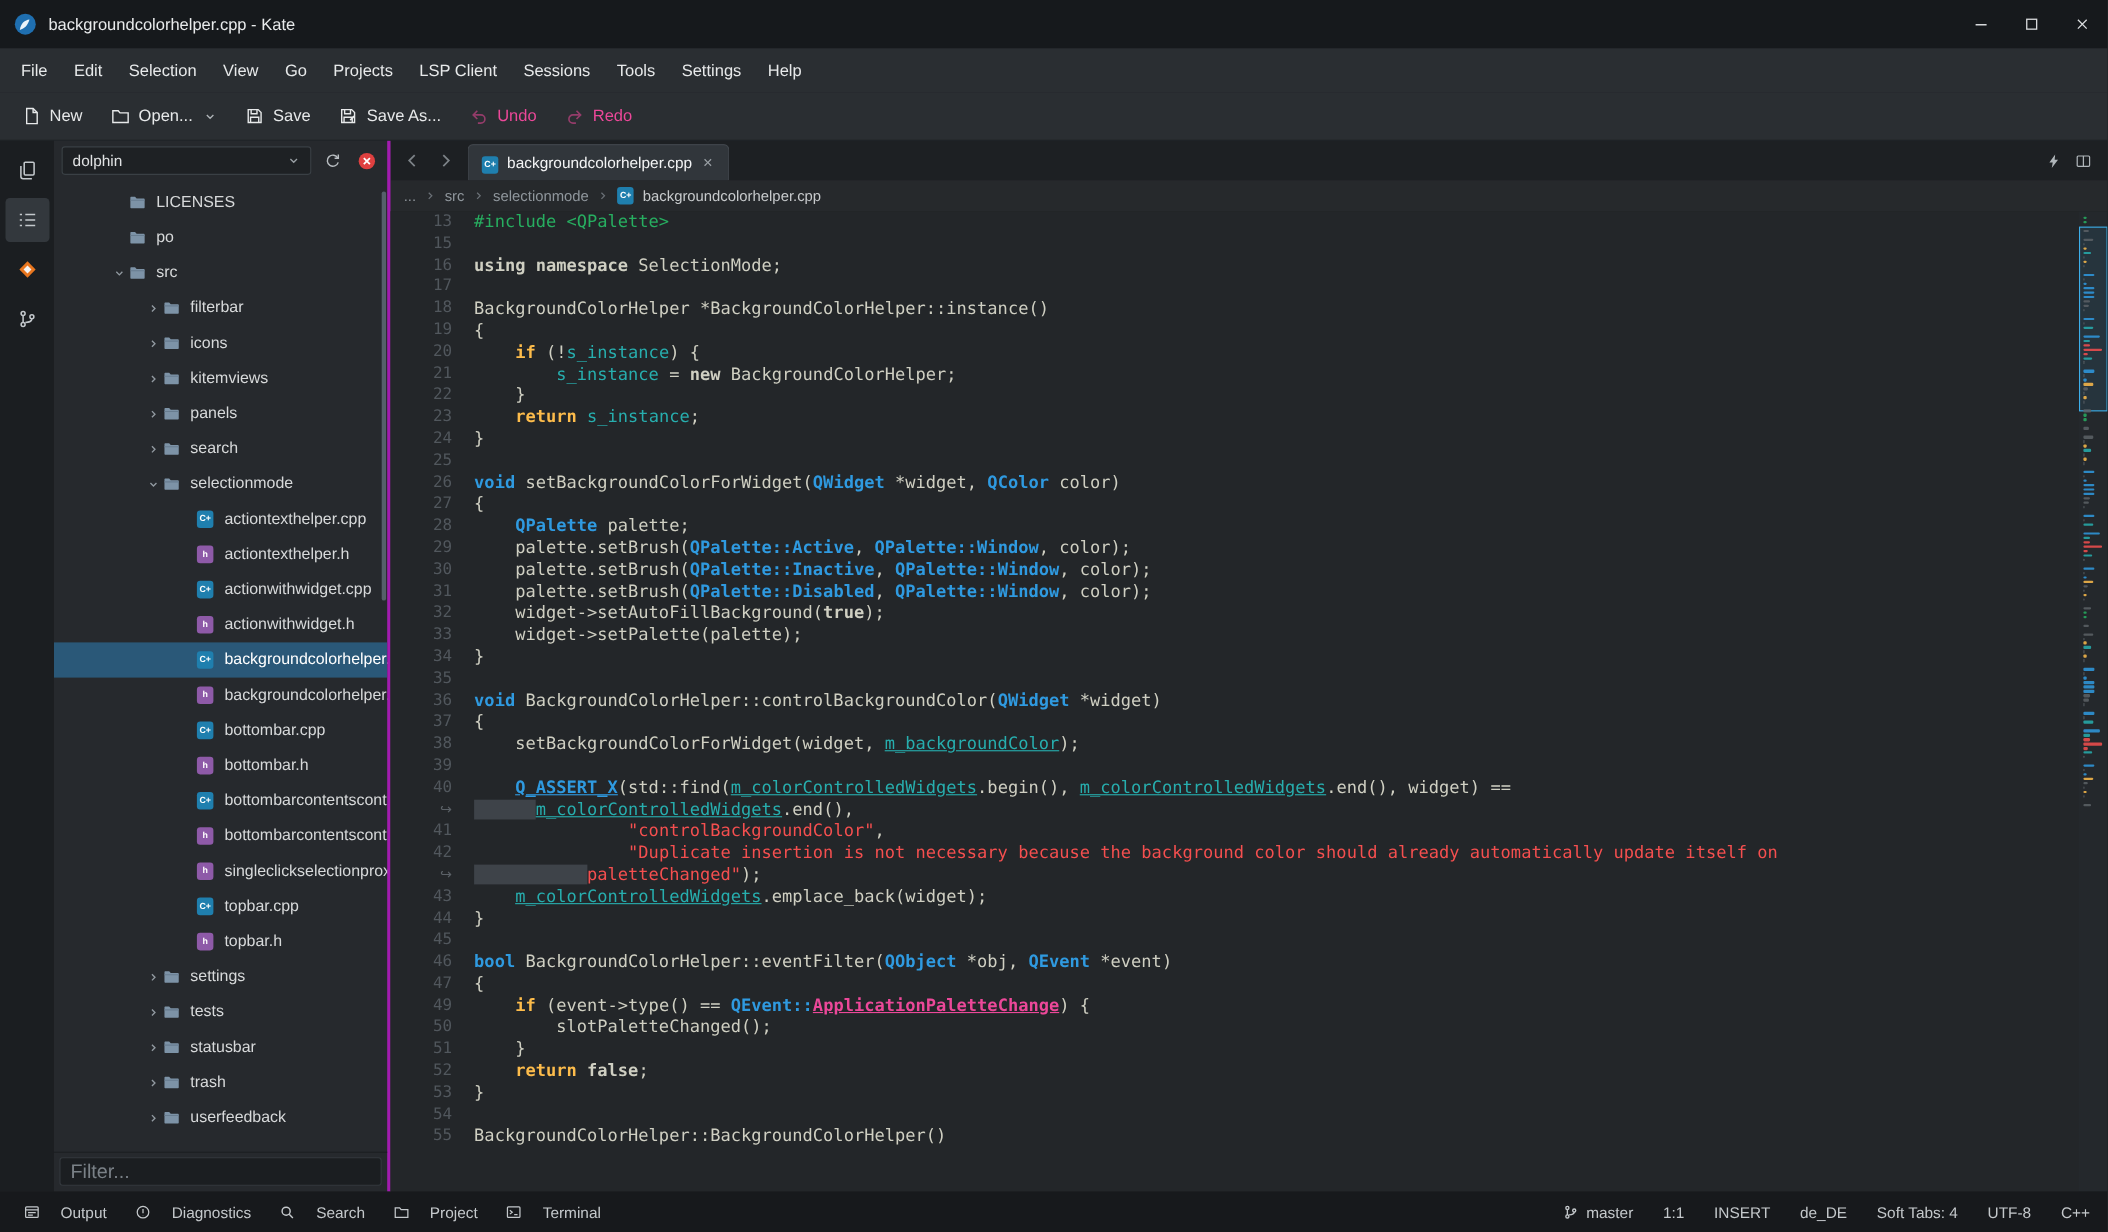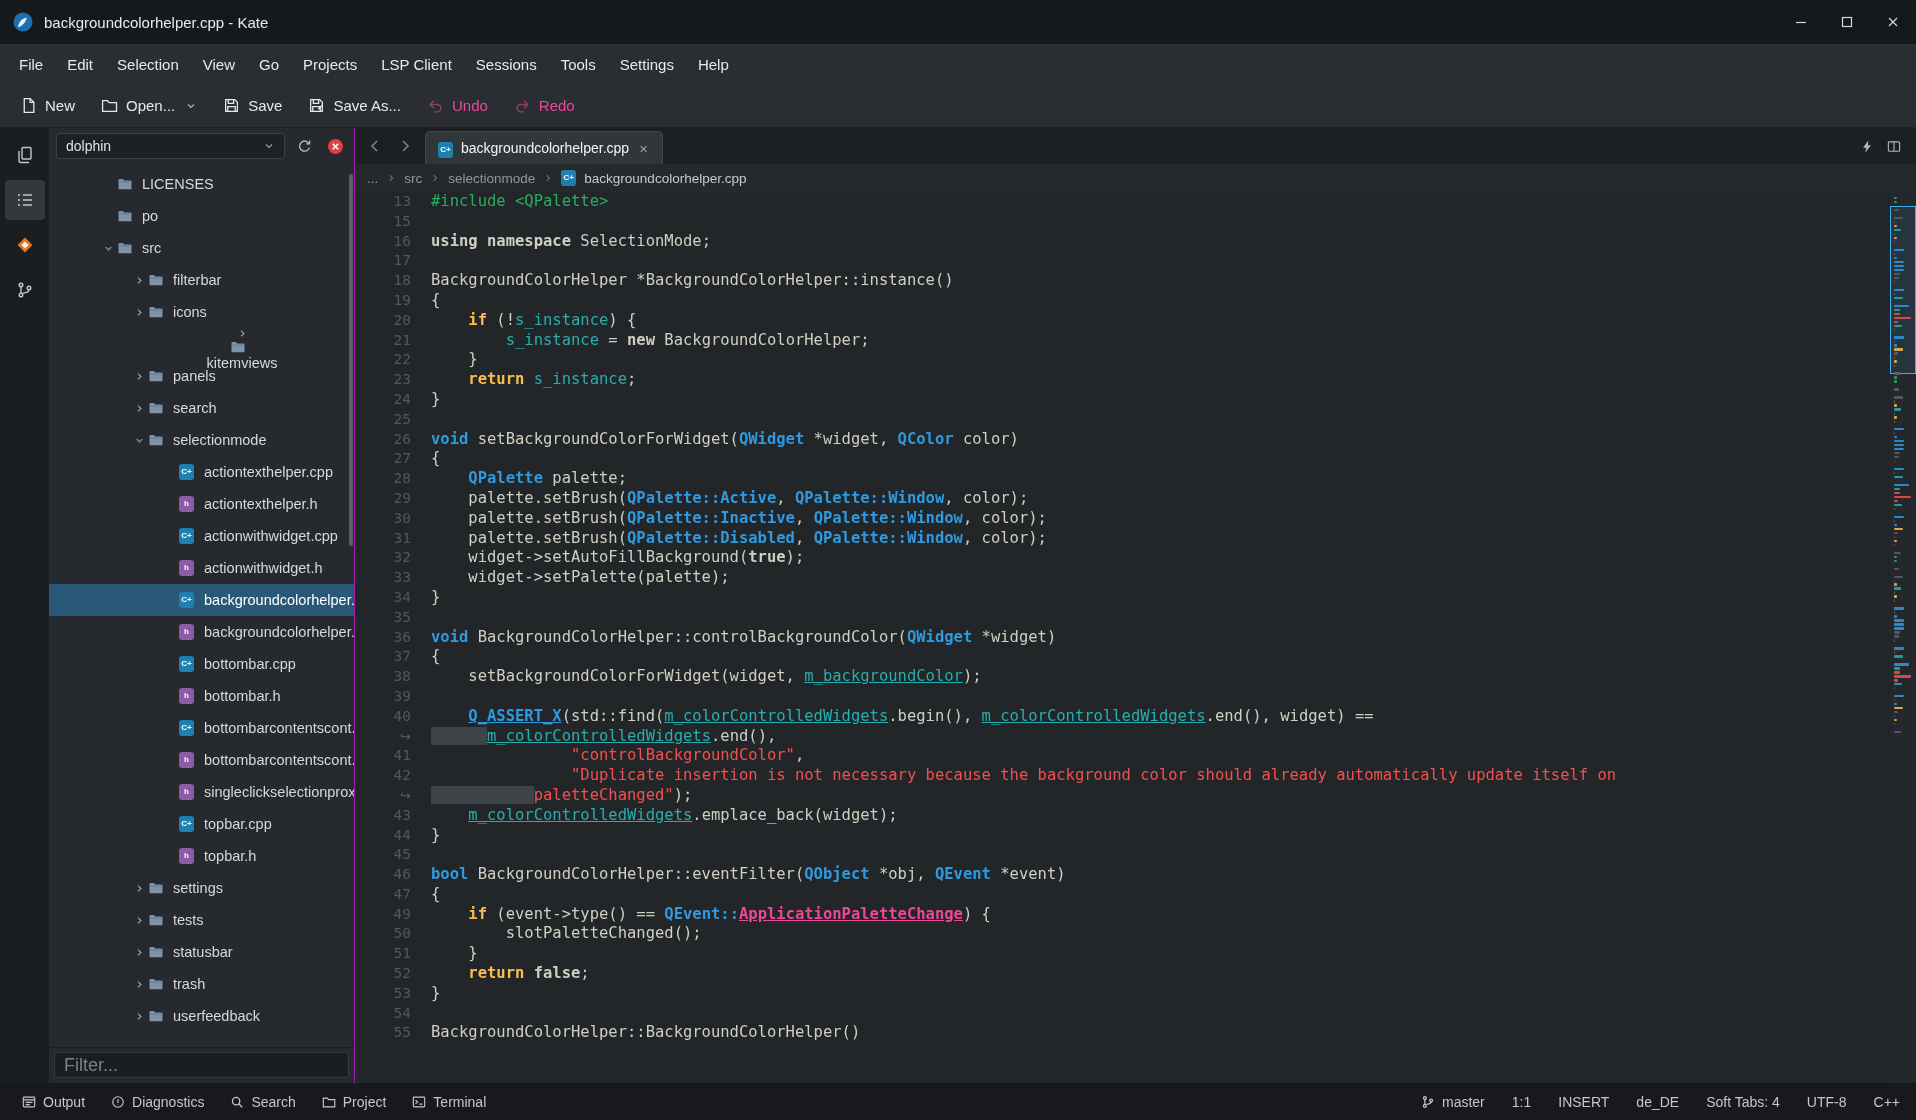--- a/index.html
+++ b/index.html
@@ -31,21 +31,21 @@
   .tool-btn.disabled svg { opacity:.55; }
 
   
   .main { display:flex; height:955px; }
 
   .strip { width:49px; background:#1b1e21; display:flex; flex-direction:column; align-items:center; padding-top:7px; gap:5px; }
   .strip-btn { width:40px; height:40px; border-radius:4px; display:flex; align-items:center; justify-content:center; color:#c3c8cc; }
   .strip-btn.active { background:#33383d; }
 
   
-  .panel { width:306px; background:#26292d; display:flex; flex-direction:column; position:relative; border-right:1px solid #a21caf; }
+  .panel { width:306px; background:#26292d; display:flex; flex-direction:column; position:relative; border-right:3px solid #a21caf; }
   .panel-header { height:36px; display:flex; align-items:center; padding:0 7px; gap:7px; }
   .combo { flex:1; height:26px; background:#1e2124; border:1px solid #3a4045; border-radius:3px; display:flex; align-items:center; padding:0 9px; font-size:14px; color:#e0e2e3; }
   .combo .cv { margin-left:auto; color:#9aa0a5; }
   .hicon-btn { width:24px; height:24px; display:flex; align-items:center; justify-content:center; color:#b9bec2; }
 
   .tree { flex:1; overflow:hidden; padding-top:4px; position:relative; }
   .tree-row { height:32px; display:flex; align-items:center; font-size:14.5px; color:#d7d9da; white-space:nowrap; }
   .tree-row .chev { width:18px; flex:none; display:flex; justify-content:center; color:#9199a0; }
   .tree-row .ficon { width:17px; flex:none; margin-right:8px; display:flex; }
   .tree-row.selected { background:#2a5878; color:#ffffff; }
@@ -94,21 +94,21 @@
   .tok-str { color:#f44f4f; }
   .tok-wrap{ background:#3e4349; }
 
   .minimap { position:absolute; top:0; right:0; bottom:0; width:26px; background:#24282c; padding:5px 4px; }
   .mmbar { height:2.4px; margin-bottom:1.6px; border-radius:1px; opacity:.85; }
   .mmview { position:absolute; left:0; right:0; top:14px; height:168px; border:1px solid #3daee9; background:rgba(61,174,233,.09); }
 
   
   .statusbar { height:37px; background:#17191c; display:flex; align-items:center; padding:0 12px; font-size:14px; color:#c4c8cb; }
   .sb-left { display:flex; gap:6px; }
-  .sb-item { display:flex; align-items:center; gap:7px; padding:6px 10px; border-radius:3px; }
+  .sb-item { display:flex; align-items:center; gap:19px; padding:6px 10px; border-radius:3px; }
   .sb-right { margin-left:auto; display:flex; gap:27px; align-items:center; padding-right:4px; }
   .sb-stat { display:flex; align-items:center; gap:7px; }
 </style>
 </head>
 <body>
 
 <div class="titlebar">
   <span class="app-icon">
     <svg width="22" height="22" viewBox="0 0 22 22">
         <circle cx="11" cy="11" r="9.5" fill="#1f6fb0"></circle>
@@ -328,21 +328,21 @@
             </svg>
           </span>
           <span class="ficon">
             <svg width="16" height="16" viewBox="0 0 16 16">
               <path d="M1.5 3.8c0-.5.4-.9.9-.9h3.4l1.4 1.6h6.4c.5 0 .9.4.9.9v7c0 .5-.4.9-.9.9H2.4c-.5 0-.9-.4-.9-.9z" fill="#7d93a7"></path>
               <path d="M1.5 6.1h13" stroke="#687d90" stroke-width="1"></path>
             </svg>
           </span>
           <span class="tlabel">icons</span>
         </div>
-        <div class="tree-row" style="padding-left: 81px; flex-direction: column;">
+        <div class="tree-row" style="padding-left: 81px;">
           <span class="chev">
             <svg width="11" height="11" viewBox="0 0 16 16" fill="none" stroke="currentColor" stroke-width="1.8">
               <path d="M6 4l4 4-4 4"></path>
             </svg>
           </span>
           <span class="ficon">
             <svg width="16" height="16" viewBox="0 0 16 16">
               <path d="M1.5 3.8c0-.5.4-.9.9-.9h3.4l1.4 1.6h6.4c.5 0 .9.4.9.9v7c0 .5-.4.9-.9.9H2.4c-.5 0-.9-.4-.9-.9z" fill="#7d93a7"></path>
               <path d="M1.5 6.1h13" stroke="#687d90" stroke-width="1"></path>
             </svg>

